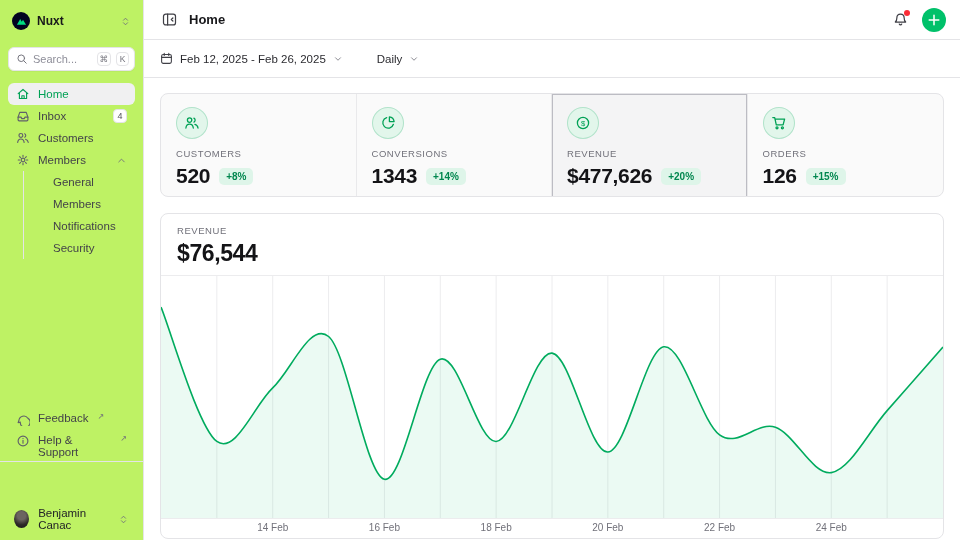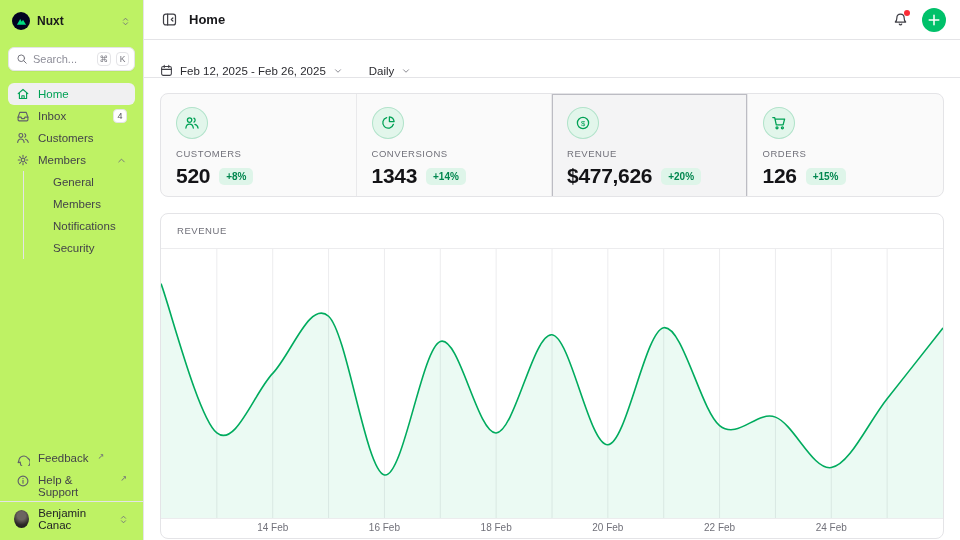--- a/index.html
+++ b/index.html
@@ -85,21 +85,21 @@
   .footer-link {
     display: flex; align-items: flex-start; gap: 8px; height: 22px;
     padding: 3px 8px 0; font-size: 11.5px; color: #434349; cursor: pointer; border-radius: 6px;
   }
   .footer-link .nav-icon { color: #60606a; margin-top: 0px; }
   .ext-arrow { font-size: 8px; color: #71717a; margin-left: 1px; line-height: 1; margin-top: 1px; }
   .sidebar-divider { border-top: 1px solid #e4e4e7; margin: 8px -8px 4px; }
   .user-row {
     display: flex; align-items: center; gap: 9px; height: 26px;
     padding: 0 6px; cursor: pointer; border-radius: 6px;
-    font-size: 11.5px; font-weight: 500; color: #232327;
+    font-size: 11.5px; font-weight: 500; color: #232327; margin-top: 40px;
   }
   .avatar {
     width: 18px; height: 18px; border-radius: 50%;
     background: radial-gradient(circle at 50% 32%, #6b6460 0 28%, #2e2a28 62%, #17151a 100%);
   }
 
   
   .main { flex: 1; min-width: 0; display: flex; flex-direction: column; }
   .header {
     height: 40px; border-bottom: 1px solid #e4e4e7;
@@ -113,21 +113,21 @@
     position: absolute; top: 0px; right: 0px; width: 6px; height: 6px;
     border-radius: 50%;
   }
   .plus-btn {
     width: 24px; height: 24px; border-radius: 50%; border: none; cursor: pointer;
     color: #fff; display: flex; align-items: center; justify-content: center;
   }
 
   .toolbar {
     height: 38px; border-bottom: 1px solid #e4e4e7;
-    display: flex; align-items: flex-end; gap: 26px; padding: 0 16px;
+    display: flex; align-items: center; gap: 34px; padding: 0 16px;
   }
   .picker {
     display: flex; align-items: center; gap: 7px; cursor: pointer;
     font-size: 11.5px; font-weight: 500; color: #2b2b30; background: none; border: none;
     font-family: inherit;
   }
   .picker .cal-icon { color: #3f3f46; }
   .picker .chev { color: #71717a; }
 
   .content { flex: 1; padding: 15px 16px 0; overflow: hidden; }
@@ -397,20 +397,21 @@
           <div class="stat-value-row">
             <span class="stat-value">126</span>
             <span class="stat-delta">+15%</span>
           </div>
         </div>
       </div>
 
       <div class="chart-card">
         <div class="chart-header">
           <div class="chart-label">REVENUE</div>
+          <div class="chart-value">$76,544</div>
         </div>
         <div class="chart-plot">
           <svg id="chart-svg" viewBox="0 0 788 250" preserveAspectRatio="none">
               <line x1="56.285714285714285" x2="56.285714285714285" y1="0" y2="250" stroke="#ececee" vector-effect="non-scaling-stroke"></line>
               <line x1="112.57142857142857" x2="112.57142857142857" y1="0" y2="250" stroke="#ececee" vector-effect="non-scaling-stroke"></line>
               <line x1="168.85714285714286" x2="168.85714285714286" y1="0" y2="250" stroke="#ececee" vector-effect="non-scaling-stroke"></line>
               <line x1="225.14285714285714" x2="225.14285714285714" y1="0" y2="250" stroke="#ececee" vector-effect="non-scaling-stroke"></line>
               <line x1="281.42857142857144" x2="281.42857142857144" y1="0" y2="250" stroke="#ececee" vector-effect="non-scaling-stroke"></line>
               <line x1="337.7142857142857" x2="337.7142857142857" y1="0" y2="250" stroke="#ececee" vector-effect="non-scaling-stroke"></line>
               <line x1="394" x2="394" y1="0" y2="250" stroke="#ececee" vector-effect="non-scaling-stroke"></line>

